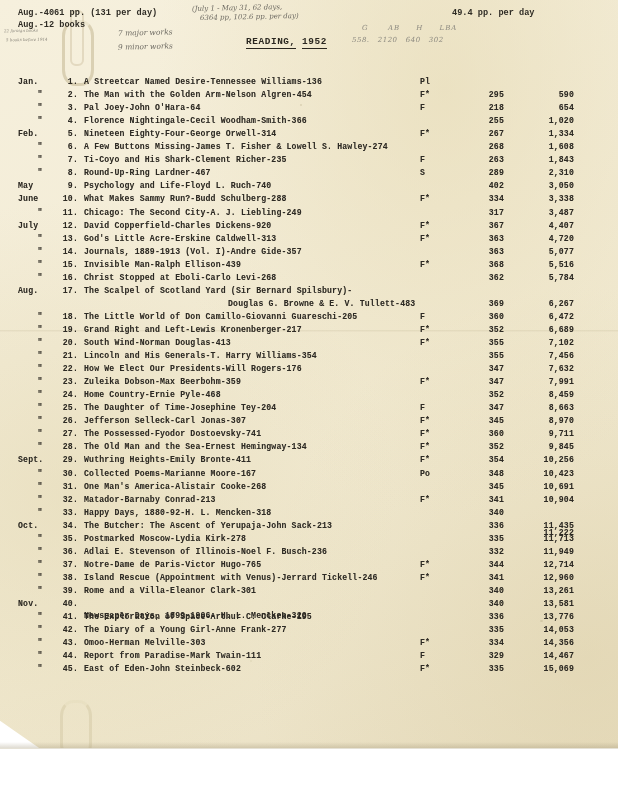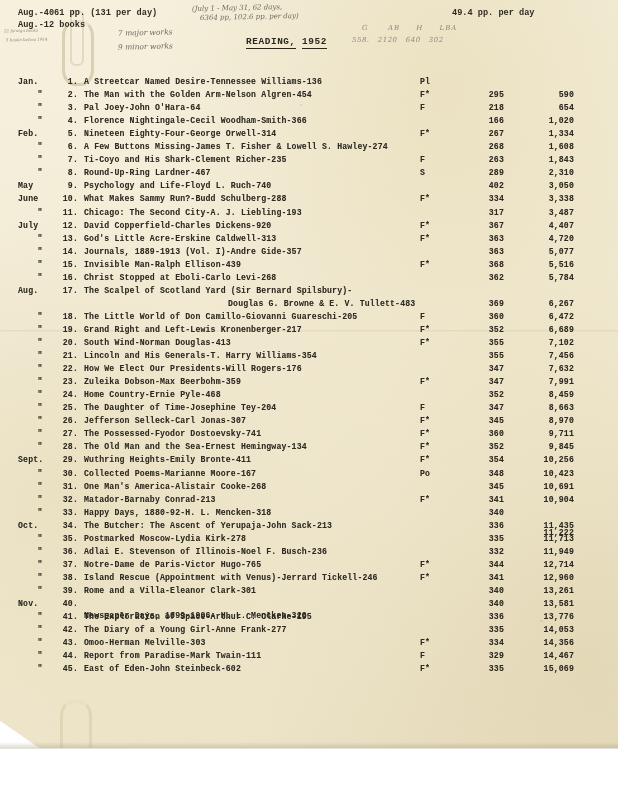--- a/index.html
+++ b/index.html
@@ -112,21 +112,21 @@
         <div class="typed c-title" style="top: 0px;">Pal Joey-John O'Hara-64</div>
         <div class="typed c-code" style="top: 0px;">F</div>
         <div class="typed c-pages" style="top: 0px;">218</div>
         <div class="typed c-total" style="top: 0px;">654</div>
       </div>
       <div class="row" style="top: 39.15px; position: absolute; left: 0px; width: 618px;">
         <div class="typed c-month dit" style="top: 0px; letter-spacing: 0px;">"</div>
         <div class="typed c-num" style="top: 0px;">4.</div>
         <div class="typed c-title" style="top: 0px;">Florence Nightingale-Cecil Woodham-Smith-366</div>
         <div class="typed c-code" style="top: 0px;"></div>
-        <div class="typed c-pages" style="top: 0px;">166</div>
+        <div class="typed c-pages" style="top: 0px;">255</div>
         <div class="typed c-total" style="top: 0px;">1,020</div>
       </div>
       <div class="row" style="top: 52.2px; position: absolute; left: 0px; width: 618px;">
         <div class="typed c-month" style="top: 0px;">Feb.</div>
         <div class="typed c-num" style="top: 0px;">5.</div>
         <div class="typed c-title" style="top: 0px;">Nineteen Eighty-Four-George Orwell-314</div>
         <div class="typed c-code" style="top: 0px;">F*</div>
         <div class="typed c-pages" style="top: 0px;">267</div>
         <div class="typed c-total" style="top: 0px;">1,334</div>
       </div>
@@ -166,21 +166,21 @@
         <div class="typed c-month" style="top: 0px;">June</div>
         <div class="typed c-num" style="top: 0px;">10.</div>
         <div class="typed c-title" style="top: 0px;">What Makes Sammy Run?-Budd Schulberg-288</div>
         <div class="typed c-code" style="top: 0px;">F*</div>
         <div class="typed c-pages" style="top: 0px;">334</div>
         <div class="typed c-total" style="top: 0px;">3,338</div>
       </div>
       <div class="row" style="top: 130.5px; position: absolute; left: 0px; width: 618px;">
         <div class="typed c-month dit" style="top: 0px; letter-spacing: 0px;">"</div>
         <div class="typed c-num" style="top: 0px;">11.</div>
-        <div class="typed c-title" style="top: 0px;">Chicago: The Second City-A. J. Liebling-193</div>
+        <div class="typed c-title" style="top: 0px;">Chicago: The Second City-A. J. Liebling-249</div>
         <div class="typed c-code" style="top: 0px;"></div>
         <div class="typed c-pages" style="top: 0px;">317</div>
         <div class="typed c-total" style="top: 0px;">3,487</div>
       </div>
       <div class="row" style="top: 143.55px; position: absolute; left: 0px; width: 618px;">
         <div class="typed c-month" style="top: 0px;">July</div>
         <div class="typed c-num" style="top: 0px;">12.</div>
         <div class="typed c-title" style="top: 0px;">David Copperfield-Charles Dickens-920</div>
         <div class="typed c-code" style="top: 0px;">F*</div>
         <div class="typed c-pages" style="top: 0px;">367</div>

